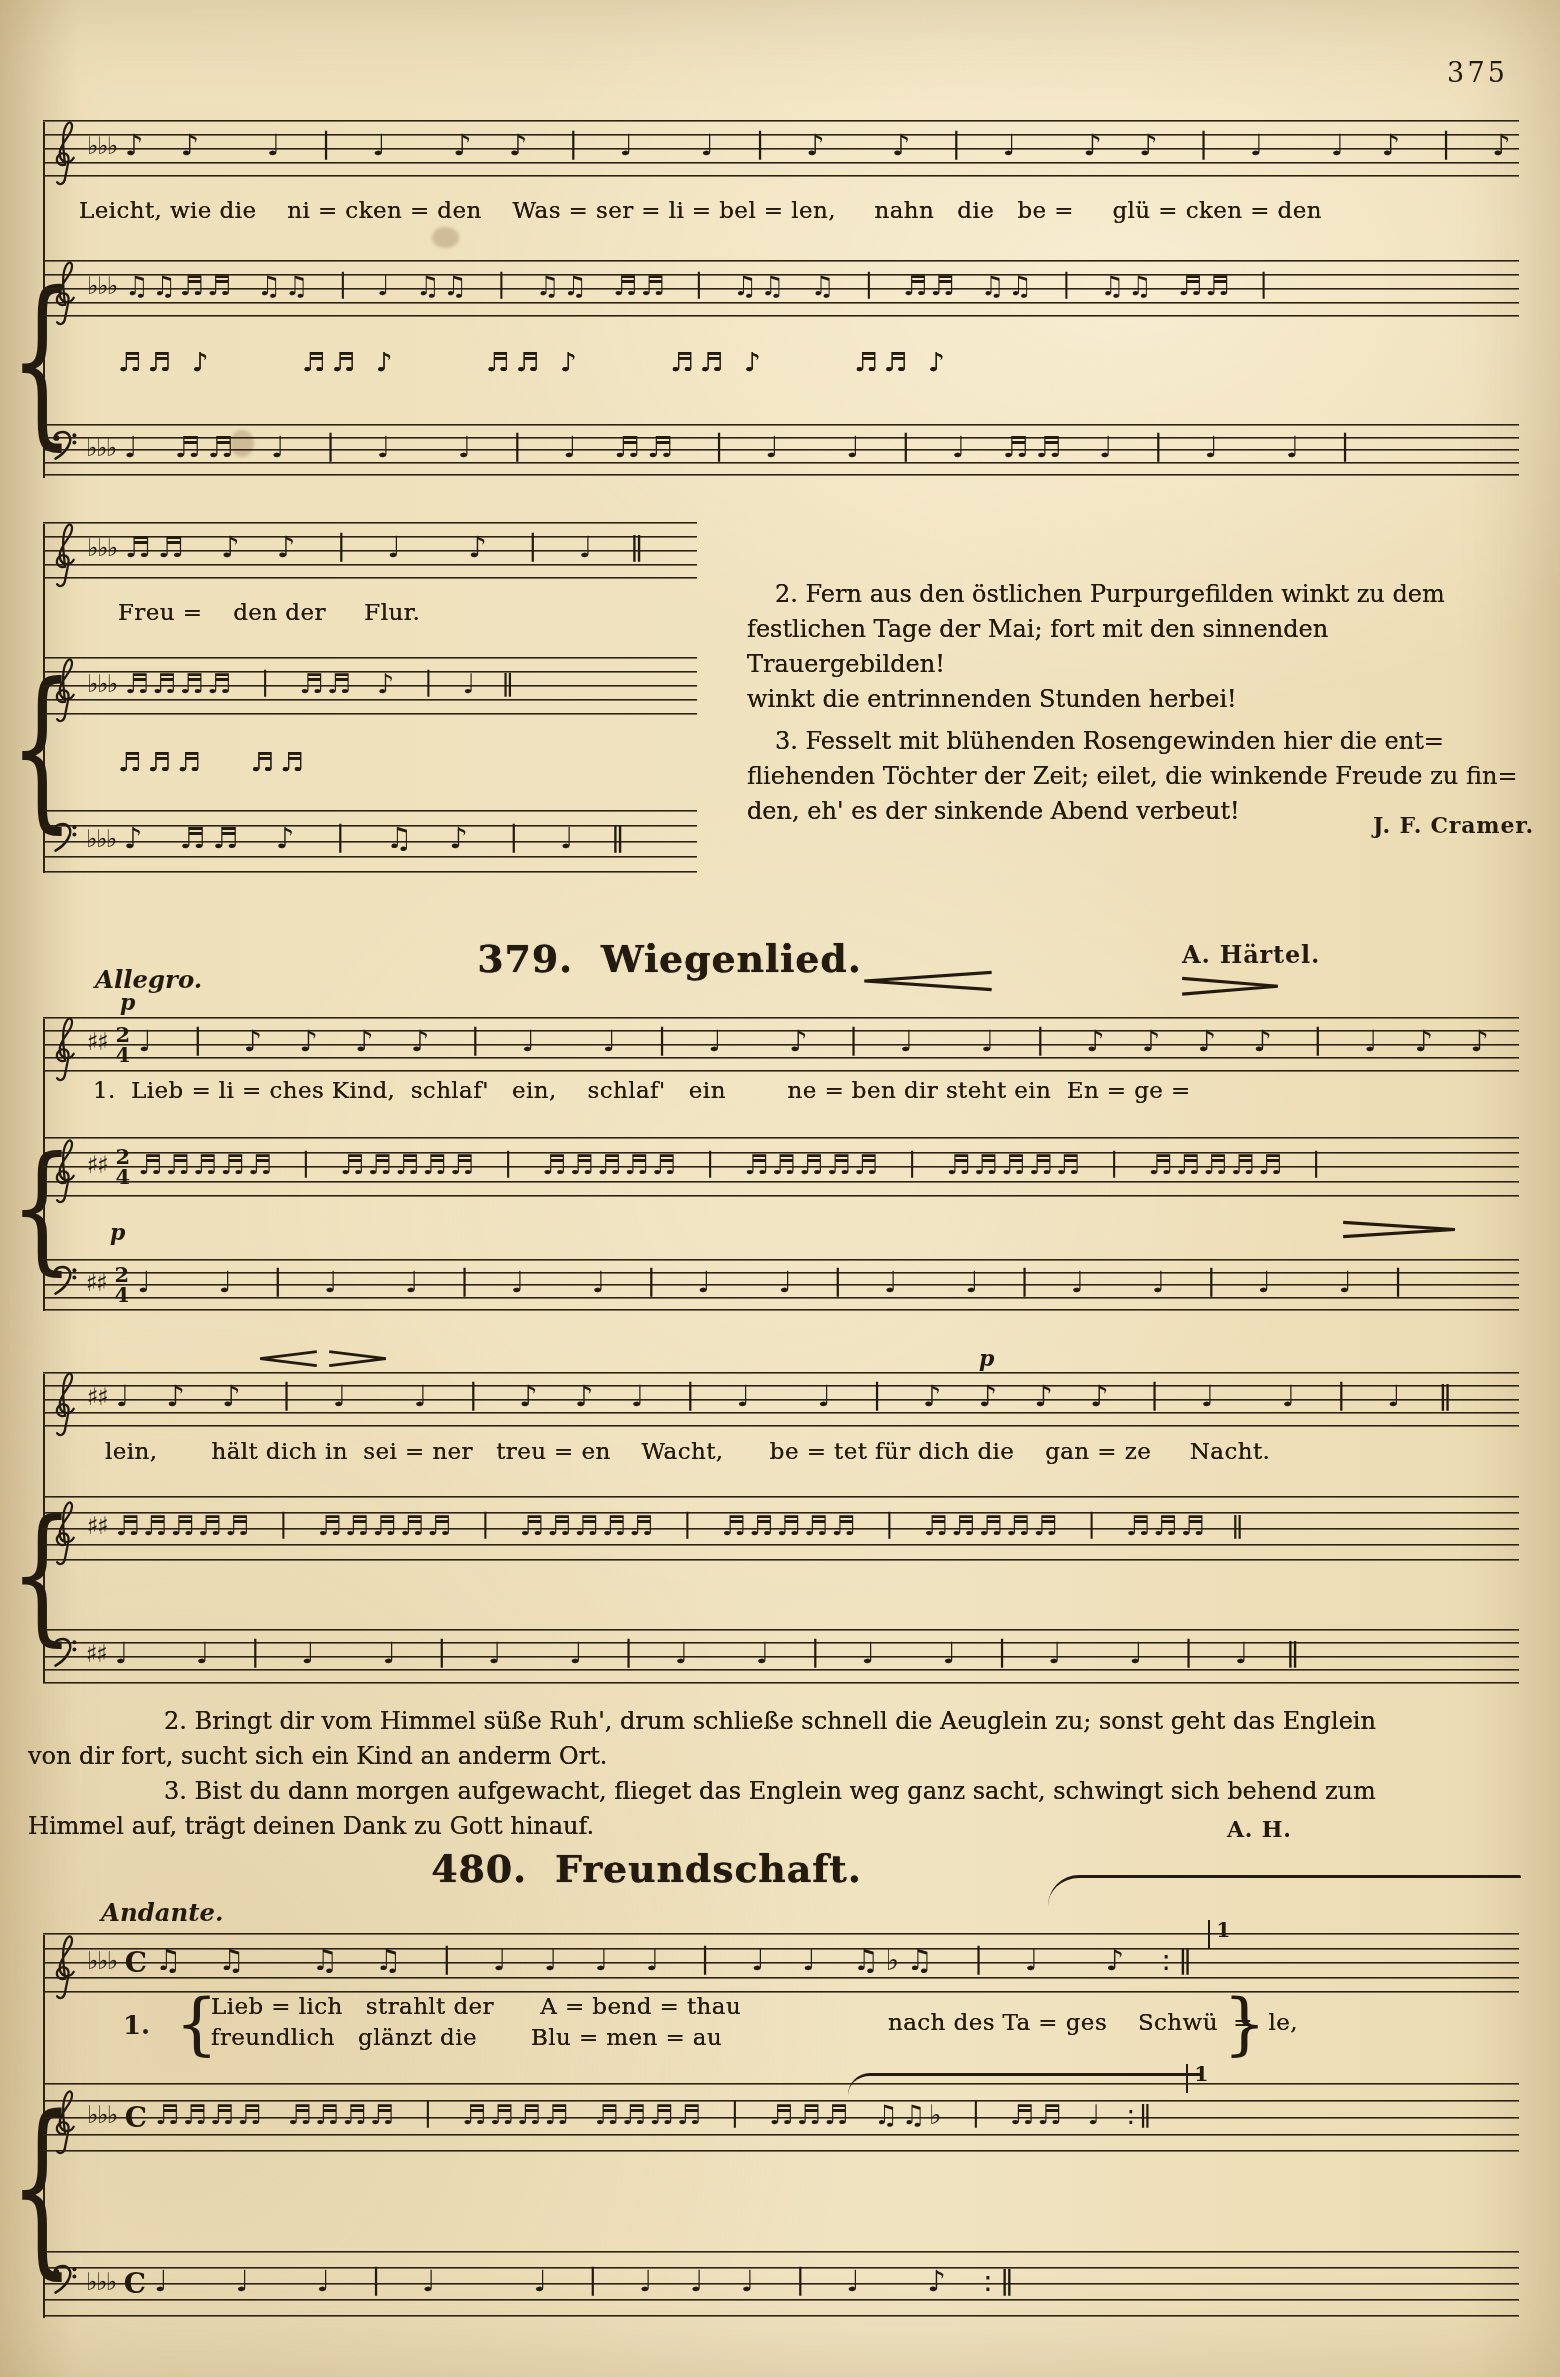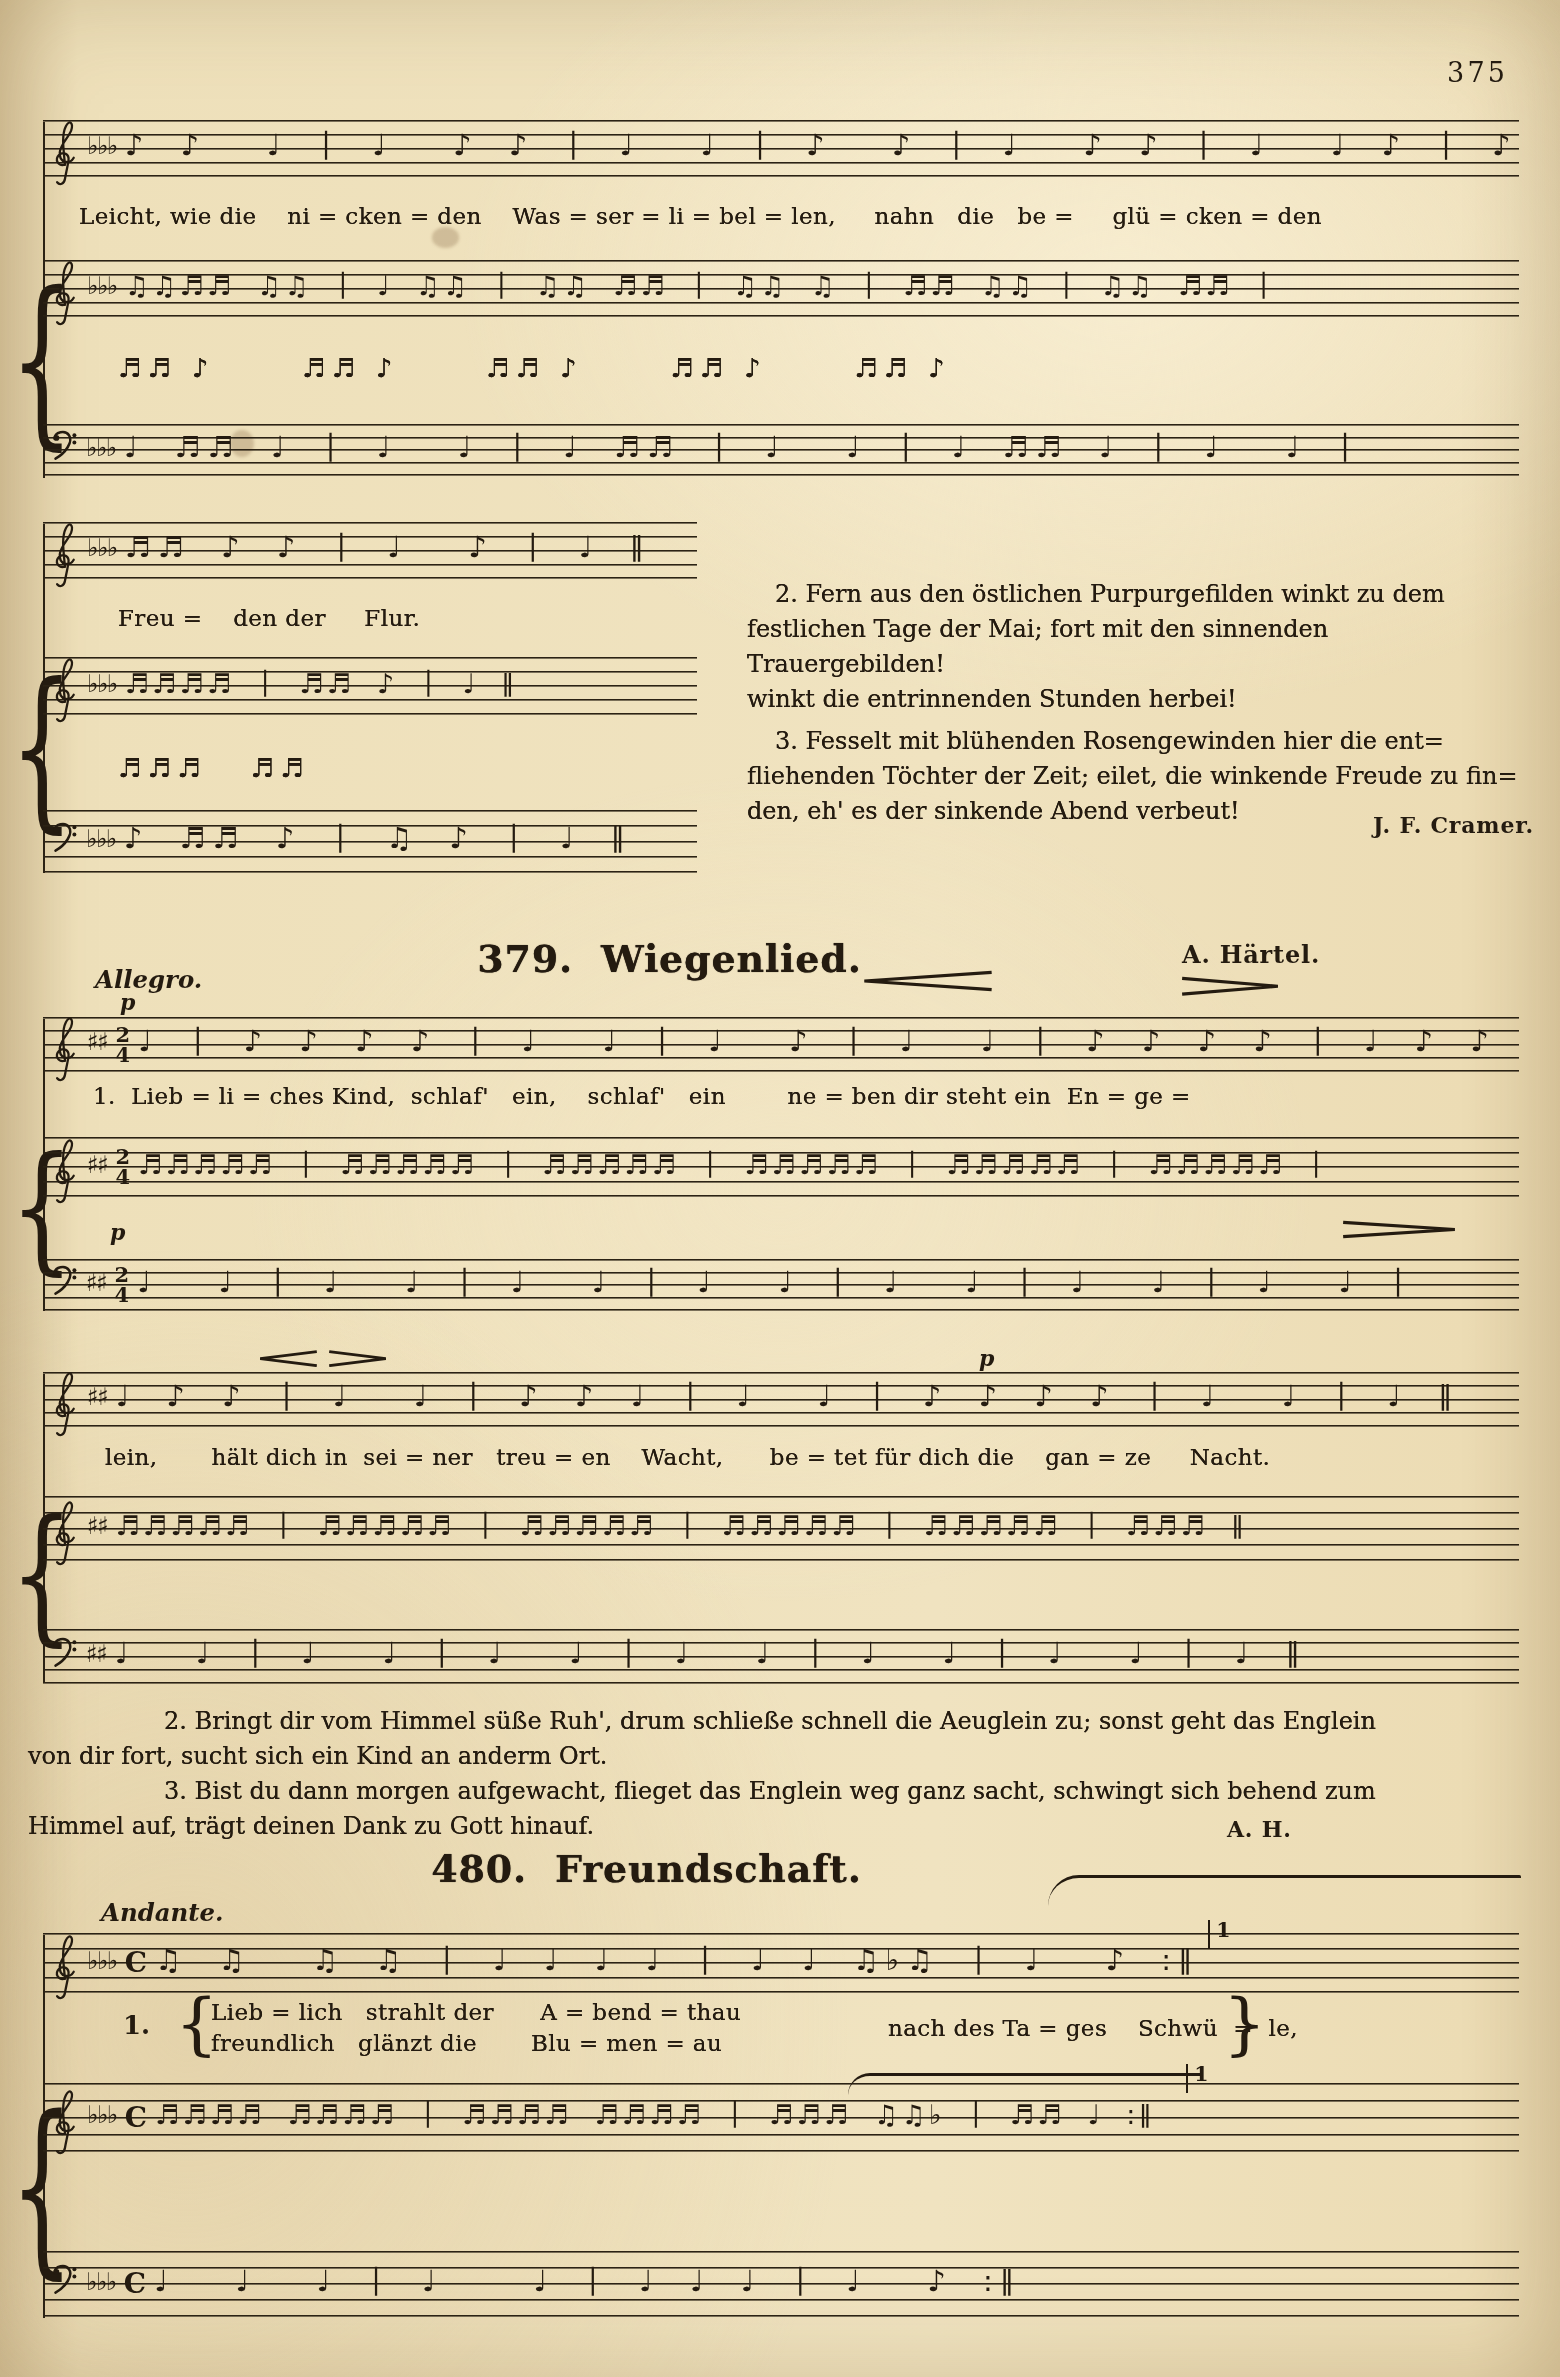--- a/index.html
+++ b/index.html
@@ -33,21 +33,21 @@
   }
   .notes.dense{font-size:27px;letter-spacing:3.2px;word-spacing:11px;}
   .clef svg{display:block;color:#241b10;}
   .clef.treble svg{width:28px;height:82px;margin:-16px 0;}
   .clef.bass svg{width:27px;height:36px;margin-top:-8px;}
   .keysig{font-family:"DejaVu Sans",sans-serif;font-size:24.4px;font-weight:bold;letter-spacing:-1.6px;white-space:pre;transform:translateY(-3.2px);}
   .timesig{display:flex;flex-direction:column;align-items:center;font-weight:bold;font-size:21px;line-height:20px;font-family:"DejaVu Serif",serif;}
   .timesig.common{font-size:28px;line-height:1;}
   .lyrics{
     position:absolute;white-space:pre;font-size:23px;line-height:1.2;
-    text-shadow:0 0 0.4px #241b10;letter-spacing:0.4px;margin-top:6px;
+    text-shadow:0 0 0.4px #241b10;letter-spacing:0.4px;
   }
   .verse{
     position:absolute;font-size:24px;line-height:35px;white-space:pre-line;
     text-shadow:0 0 0.4px #241b10;
   }
   .songtitle{position:absolute;text-align:center;font-weight:bold;font-size:38px;letter-spacing:0.8px;text-shadow:0 0 0.8px #241b10;}
   .tempo{position:absolute;font-style:italic;font-weight:bold;font-size:24.4px;}
   .composer{position:absolute;font-weight:bold;font-size:24px;letter-spacing:0.8px;}
   .author{position:absolute;font-weight:bold;font-size:22px;letter-spacing:0.8px;}
   .dyn{position:absolute;font-style:italic;font-weight:bold;font-size:22px;font-family:"DejaVu Serif",serif;}

